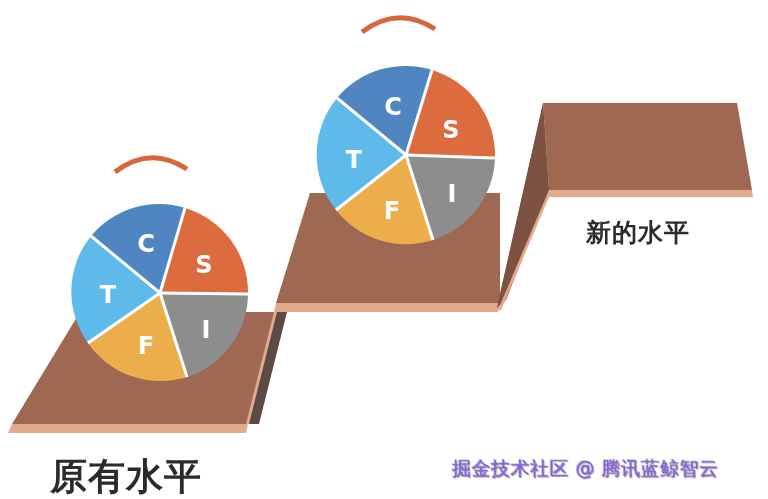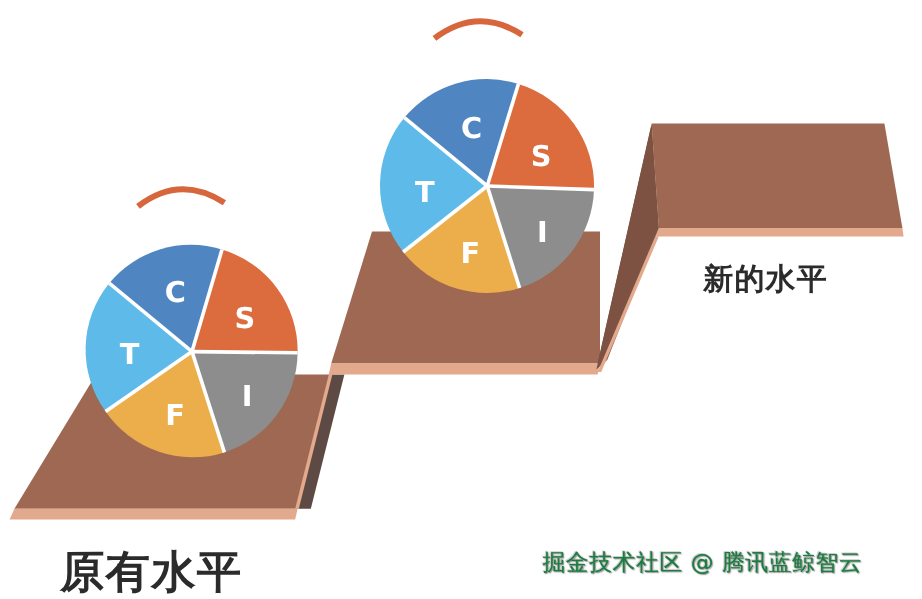--- a/index.html
+++ b/index.html
@@ -1,21 +1,21 @@
 <!DOCTYPE html>
 <html><head>
 <meta charset="utf-8">
 <style>
   html,body{margin:0;padding:0;background:#ffffff;}
   body{width:768px;height:499px;position:relative;overflow:hidden;font-family:"DejaVu Sans","Liberation Sans",sans-serif;}
   #canvas{position:absolute;left:0;top:0;width:768px;height:499px;}
   .label{position:absolute;font-weight:bold;color:#2b2b2b;letter-spacing:1px;}
   #label-old{left:50px;top:452px;font-size:37px;}
   #label-new{left:586px;top:216px;font-size:25px;text-align:center;}
-  #watermark{position:absolute;left:452px;top:456px;font-size:19px;color:#15803d;
+  #watermark{position:absolute;left:452px;top:456px;font-size:19px;color:#8b5cf6;
     text-shadow:0 0 1px #777,1px 1px 1px #999,-1px -1px 0 #ddd;letter-spacing:0.5px;}
   .seg-letter{font-family:"DejaVu Sans","Liberation Sans",sans-serif;font-weight:bold;fill:#ffffff;}
 </style>
 </head>
 <body>
 
 <svg id="canvas" viewBox="0 0 768 499" xmlns="http://www.w3.org/2000/svg">
 
   <g>
     <polygon points="80,312 276,312 248,424 12,424" fill="#9e6853"></polygon>

